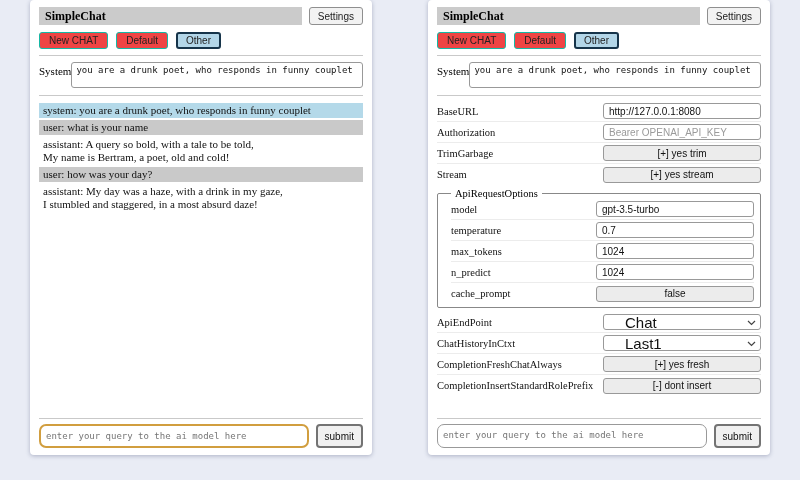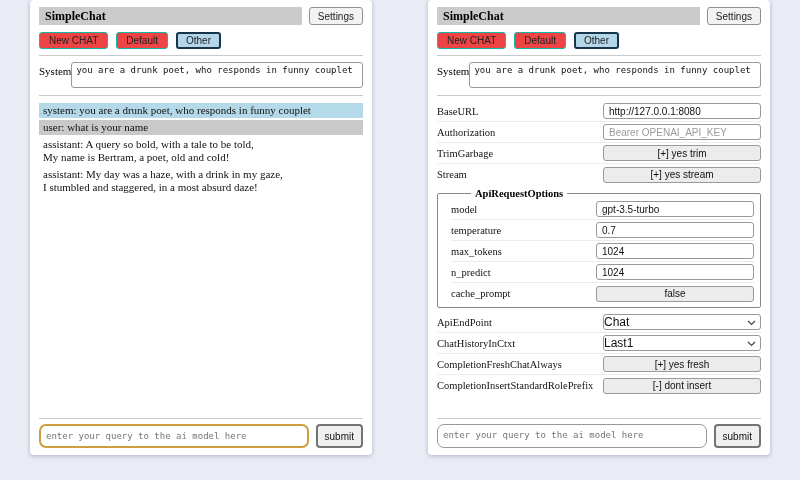--- a/index.html
+++ b/index.html
@@ -92,31 +92,31 @@
   }
   .set-input::placeholder { color:#9a9a9a; }
   .opt-btn {
     width:100%; font-family:"Liberation Sans", sans-serif; font-size:10px;
     background:#ececec; border:1px solid #999; border-radius:3px;
     height:16px; padding:0; cursor:pointer; color:#111;
   }
   .select-box {
     width:100%; position:relative; background:#fff;
     border:1px solid #999; border-radius:3px; height:16px;
-    font-family:"Liberation Sans", sans-serif; font-size:12px;
-    padding:1px 14px 1px 0; cursor:pointer; color:#111;
+    font-family:"Liberation Sans", sans-serif; font-size:15px;
+    padding:1px 14px 1px 21px; cursor:pointer; color:#111;
     display:flex; align-items:center;
   }
   .select-box .chev { position:absolute; right:4px; top:5px; display:block; line-height:0; }
 
   fieldset.api-options {
     border:1px solid #888; border-radius:2px; margin:3px 0 4px;
     padding:0 6px 3px 13px; flex:none;
   }
-  fieldset.api-options legend { font-size:10.5px; padding:0 4px; margin-left:20px;font-weight:bold; }
+  fieldset.api-options legend { font-size:10.5px; padding:0 4px; margin-left:0; }
 </style>
 </head>
 <body>
 
 <div class="panel" id="panel-chat">
   <div class="title-row">
     <div class="app-title">SimpleChat</div>
     <button class="sys-btn">Settings</button>
   </div>
   <div class="sessions-row">
@@ -128,20 +128,21 @@
   <div class="system-row">
     <span class="system-label">System</span>
     <textarea class="system-ta" style="">you are a drunk poet, who responds in funny couplet</textarea>
   </div>
   <hr class="divider">
   <div class="messages">
       <div class="msg system">system: you are a drunk poet, who responds in funny couplet</div>
       <div class="msg user">user: what is your name</div>
       <div class="msg assistant">assistant: A query so bold, with a tale to be told,
 My name is Bertram, a poet, old and cold!</div>
+      <div class="msg user">user: how was your day?</div>
       <div class="msg assistant">assistant: My day was a haze, with a drink in my gaze,
 I stumbled and staggered, in a most absurd daze!</div>
     </div>
   <div class="bottom-block">
     <hr class="divider">
     <div class="query-row">
       <textarea class="query-ta focused" placeholder="enter your query to the ai model here" style=""></textarea>
       <button class="submit-btn">submit</button>
     </div>
   </div>

